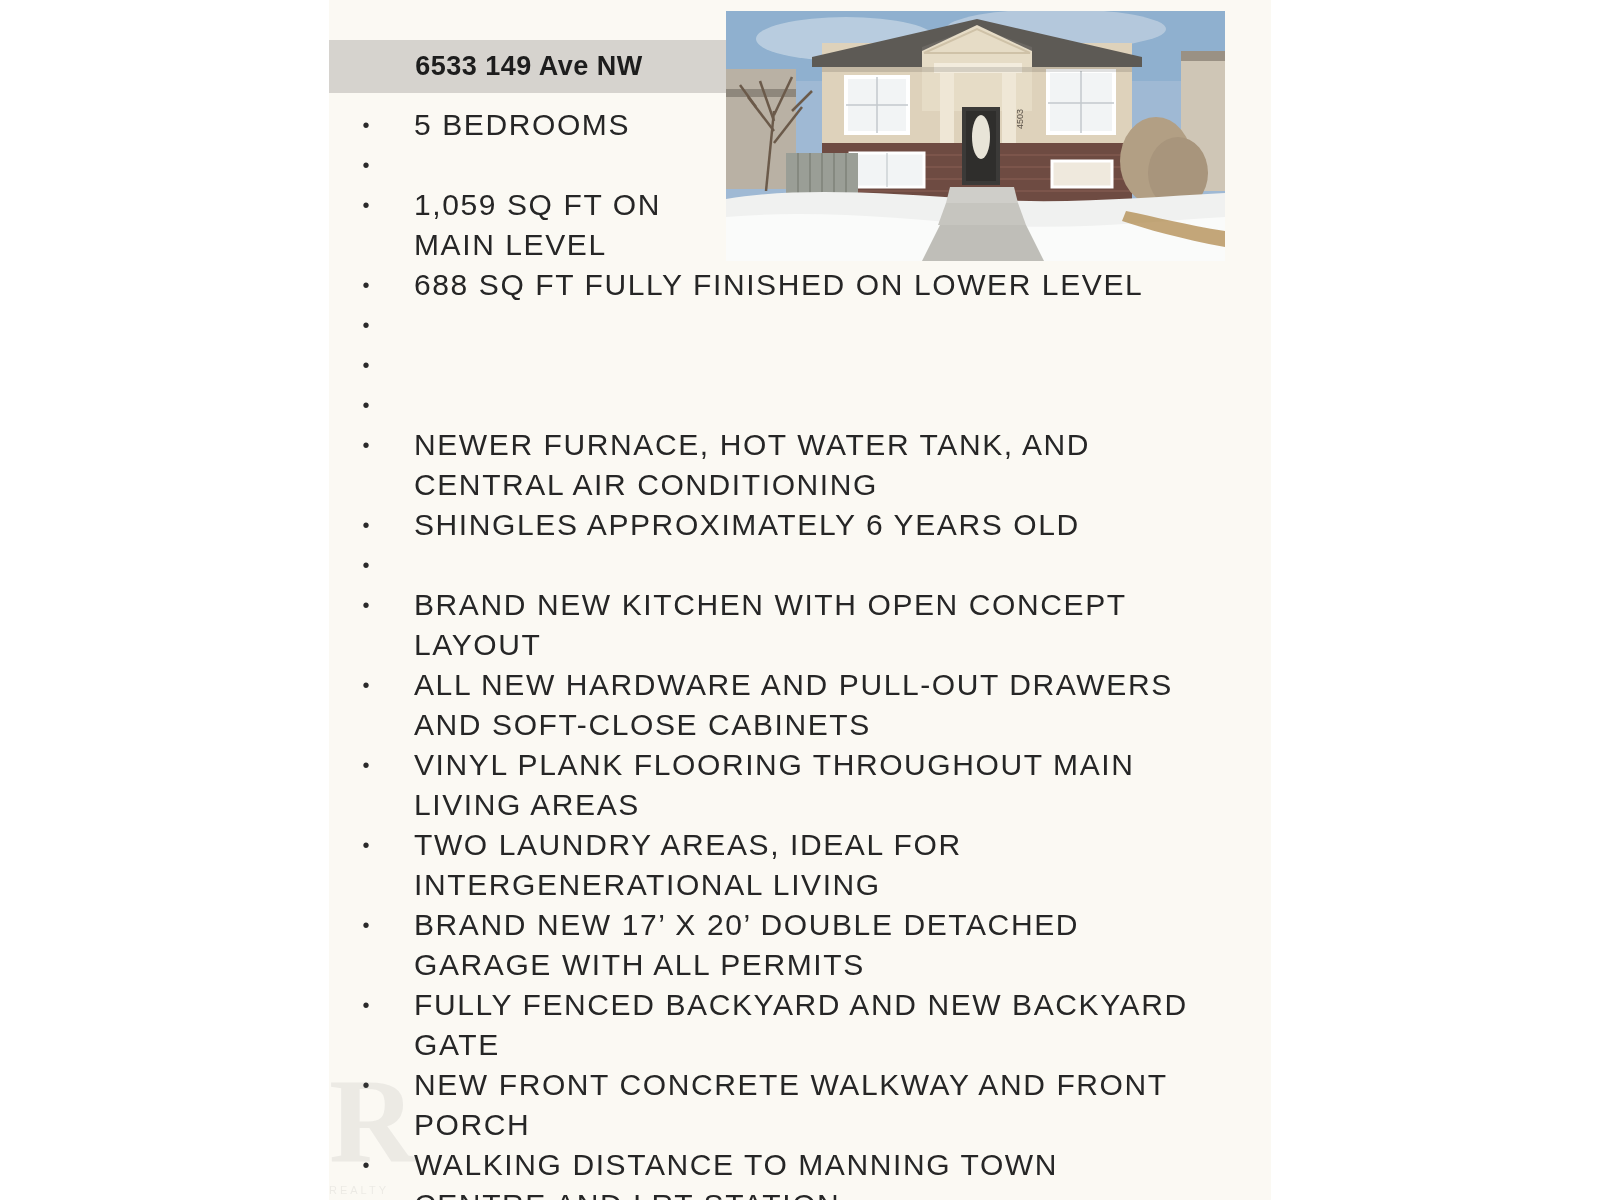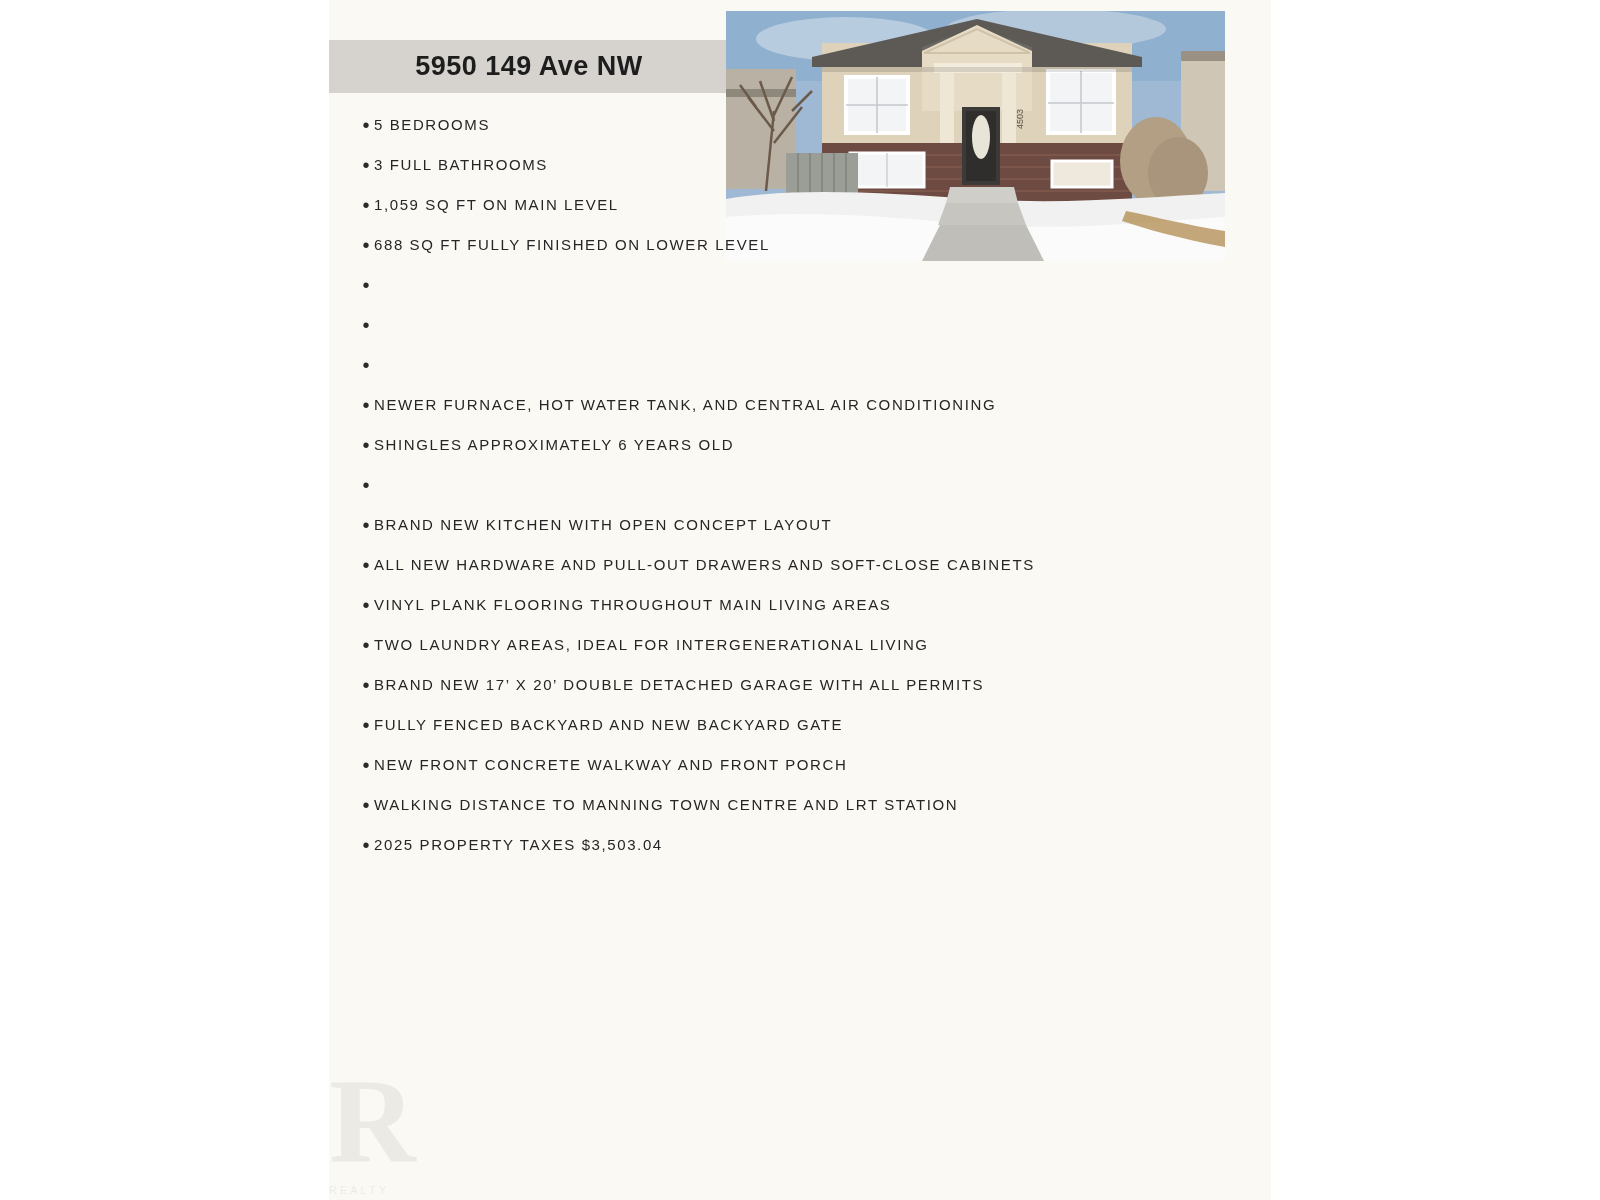--- a/index.html
+++ b/index.html
@@ -70,26 +70,27 @@
   }
   .dot {
     width: 16px;
     min-width: 16px;
     font-size: 20px;
     line-height: 40px;
     color: #2a2a2a;
     text-align: center;
   }
   .btext {
-    font-size: 15px;
+    font-size: 30px;
     line-height: 40px;
     letter-spacing: 1.6px;
     color: #262626;
     font-family: "Liberation Sans", sans-serif;
     text-transform: uppercase;
+    margin-left: 40px;
   }
   
   .narrow .btext {
     max-width: 330px;
   }
   .wide .btext {
     max-width: 820px;
   }
   .watermark {
     position: absolute;
@@ -117,21 +118,21 @@
   }
 </style>
 </head>
 <body>
 
 <div class="page">
 
   <div class="sheet"></div>
 
   <div class="title-bar">
-    <span class="title-text">5950 149 Ave NW</span>
+    <span class="title-text">6533 149 Ave NW</span>
   </div>
 
   <div class="photo">
     <svg width="499" height="250" viewBox="0 0 499 250" xmlns="http://www.w3.org/2000/svg">
 
       <rect x="0" y="0" width="499" height="250" fill="#9fb9d4"></rect>
       <rect x="0" y="0" width="499" height="70" fill="#8fb0cf"></rect>
       <ellipse cx="120" cy="28" rx="90" ry="22" fill="#c9d8e6" opacity="0.7"></ellipse>
       <ellipse cx="330" cy="18" rx="110" ry="20" fill="#cdd9e5" opacity="0.6"></ellipse>
 
@@ -220,21 +221,20 @@
     </svg>
   </div>
 
   <div class="bullets">
     <div class="bullet-row narrow">
       <span class="dot">•</span>
       <span class="btext">5 BEDROOMS</span>
     </div>
     <div class="bullet-row narrow">
       <span class="dot">•</span>
-      <span class="btext">3 FULL BATHROOMS</span>
     </div>
     <div class="bullet-row narrow">
       <span class="dot">•</span>
       <span class="btext">1,059 SQ FT ON MAIN LEVEL</span>
     </div>
     <div class="bullet-row wide">
       <span class="dot">•</span>
       <span class="btext">688 SQ FT FULLY FINISHED ON LOWER LEVEL</span>
     </div>
     <div class="bullet-row wide">

